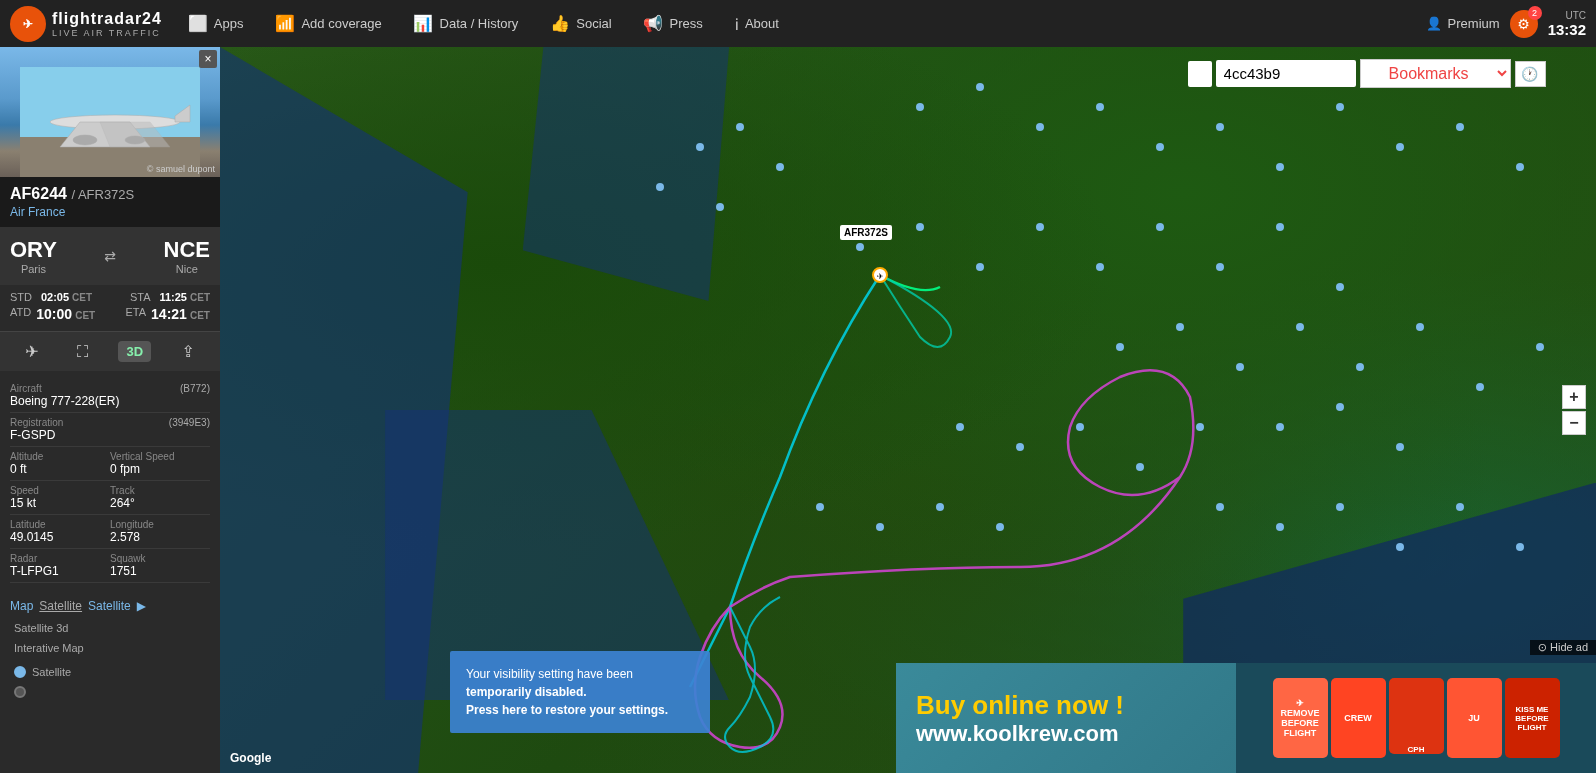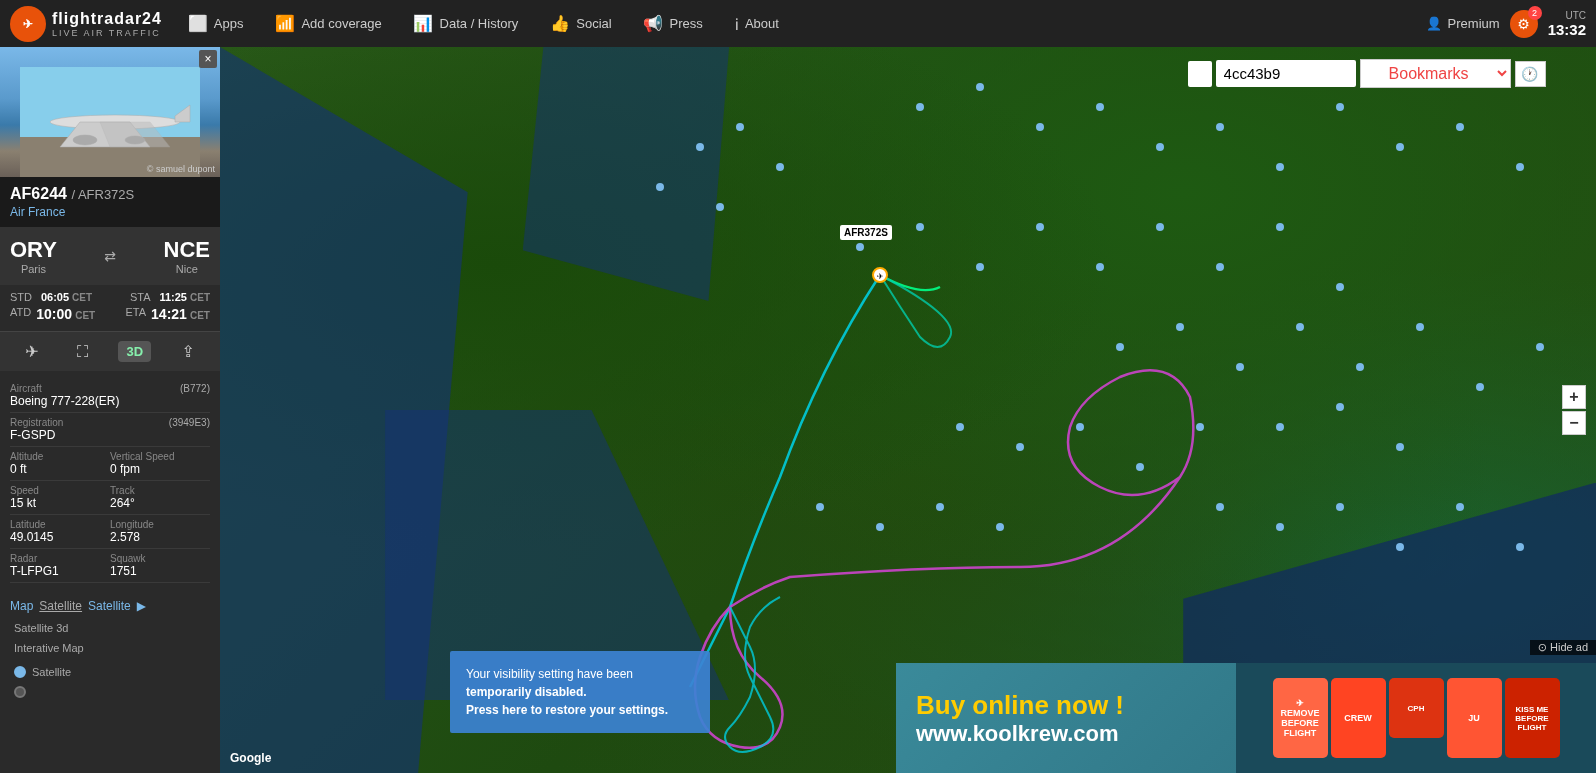--- a/index.html
+++ b/index.html
@@ -504,21 +504,21 @@
       <div class="route-airport">
         <div class="route-iata">NCE</div>
         <div class="route-city">Nice</div>
       </div>
     </div>
 
     <div class="time-section">
       <div class="time-row">
         <span class="time-label">STD</span>
         <span class="time-value">
-          <span>06:05</span>
+          <span>02:05</span>
           <span class="time-tz">CET</span>
         </span>
         <span style="width:20px"></span>
         <span class="time-label">STA</span>
         <span class="time-value">
           <span>11:25</span>
           <span class="time-tz">CET</span>
         </span>
       </div>
       <div class="time-row">
@@ -748,21 +748,21 @@
         <div class="ad-image-area">
 
           <div style="display:flex;flex-wrap:wrap;gap:3px;padding:5px;">
             <div style="width:55px;height:80px;background:#ff6644;border-radius:5px;display:flex;align-items:center;justify-content:center;font-size:9px;color:#fff;font-weight:bold;flex-direction:column;">
               <div>✈</div>
                 <div>REMOVE</div>
                 <div>BEFORE</div>
                 <div>FLIGHT</div>
             </div>
             <div style="width:55px;height:80px;background:#ff4422;border-radius:5px;display:flex;align-items:center;justify-content:center;font-size:9px;color:#fff;font-weight:bold;">CREW</div>
-            <div style="width:55px;height:60px;background:#dd3311;border-radius:5px;display:flex;align-items:center;justify-content:center;font-size:8px;color:#fff;font-weight:bold;flex-direction:column;">
+            <div style="width:55px;height:76px;background:#dd3311;border-radius:5px;display:flex;align-items:center;justify-content:flex-end;font-size:8px;color:#fff;font-weight:bold;flex-direction:column;">
               <div>CPH</div>
             </div>
             <div style="width:55px;height:80px;background:#ff5533;border-radius:5px;display:flex;align-items:center;justify-content:center;font-size:9px;color:#fff;font-weight:bold;">JU</div>
             <div style="width:55px;height:80px;background:#cc2200;border-radius:5px;display:flex;align-items:center;justify-content:center;font-size:8px;color:#fff;font-weight:bold;flex-direction:column;text-align:center;">
               <div>KISS ME</div>
                 <div>BEFORE</div>
                 <div>FLIGHT</div>
             </div>
           </div>
         </div>

